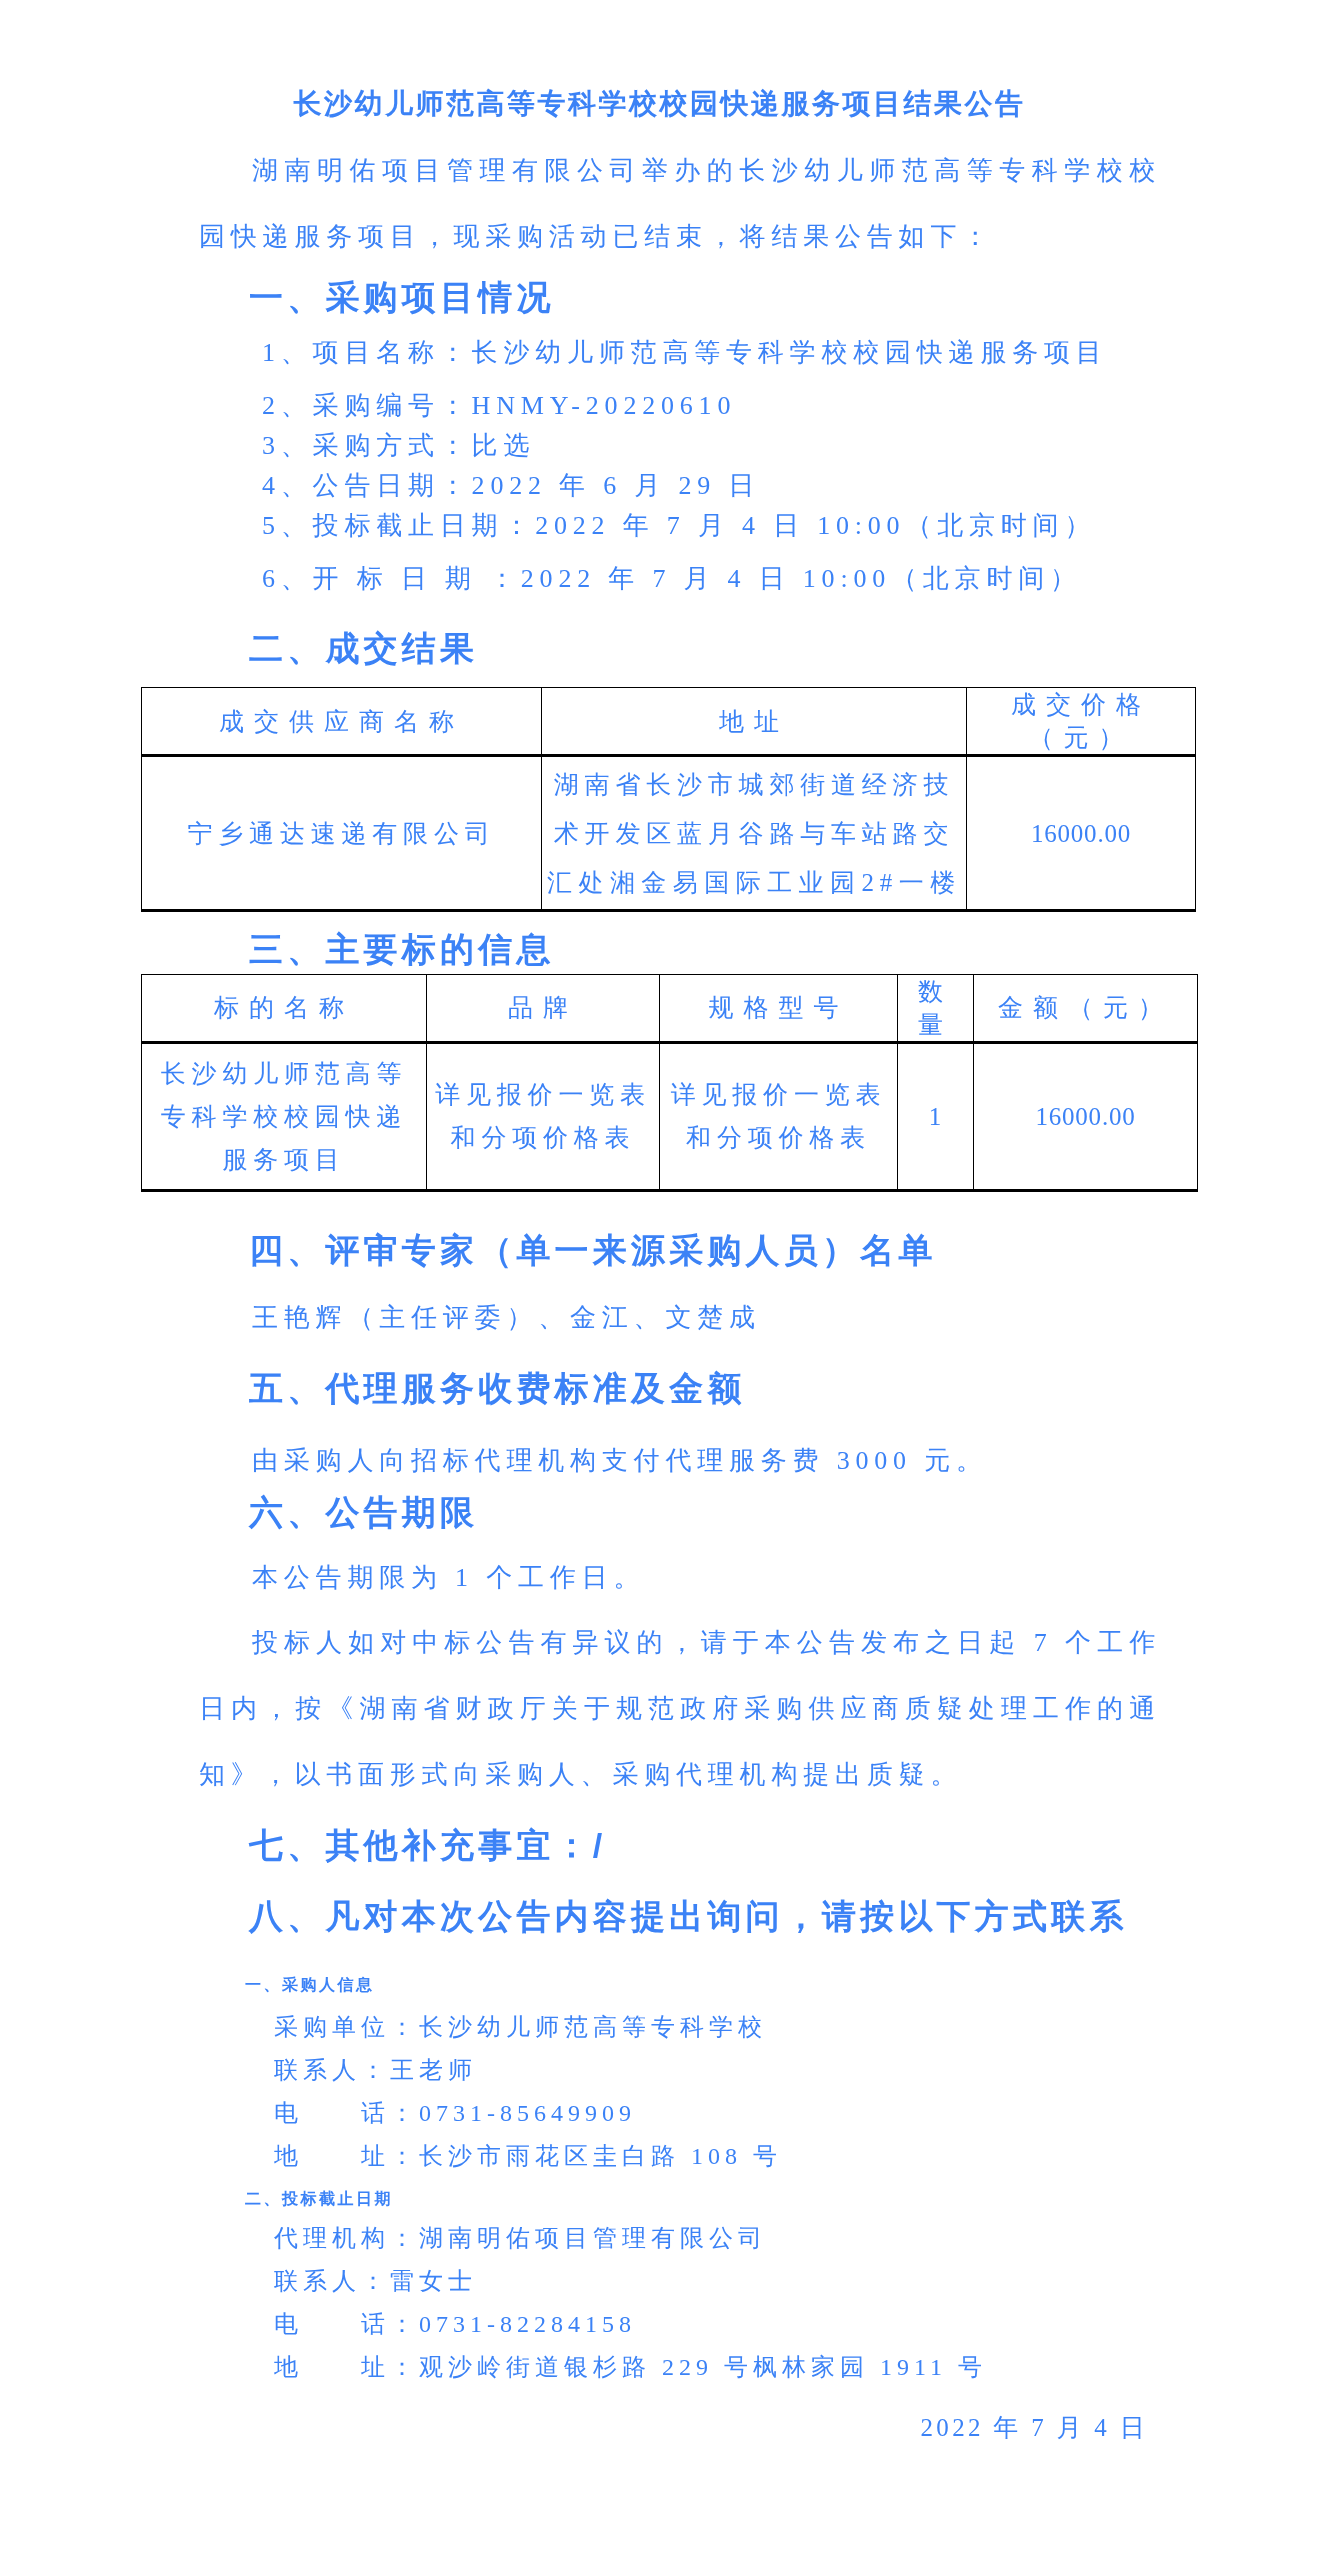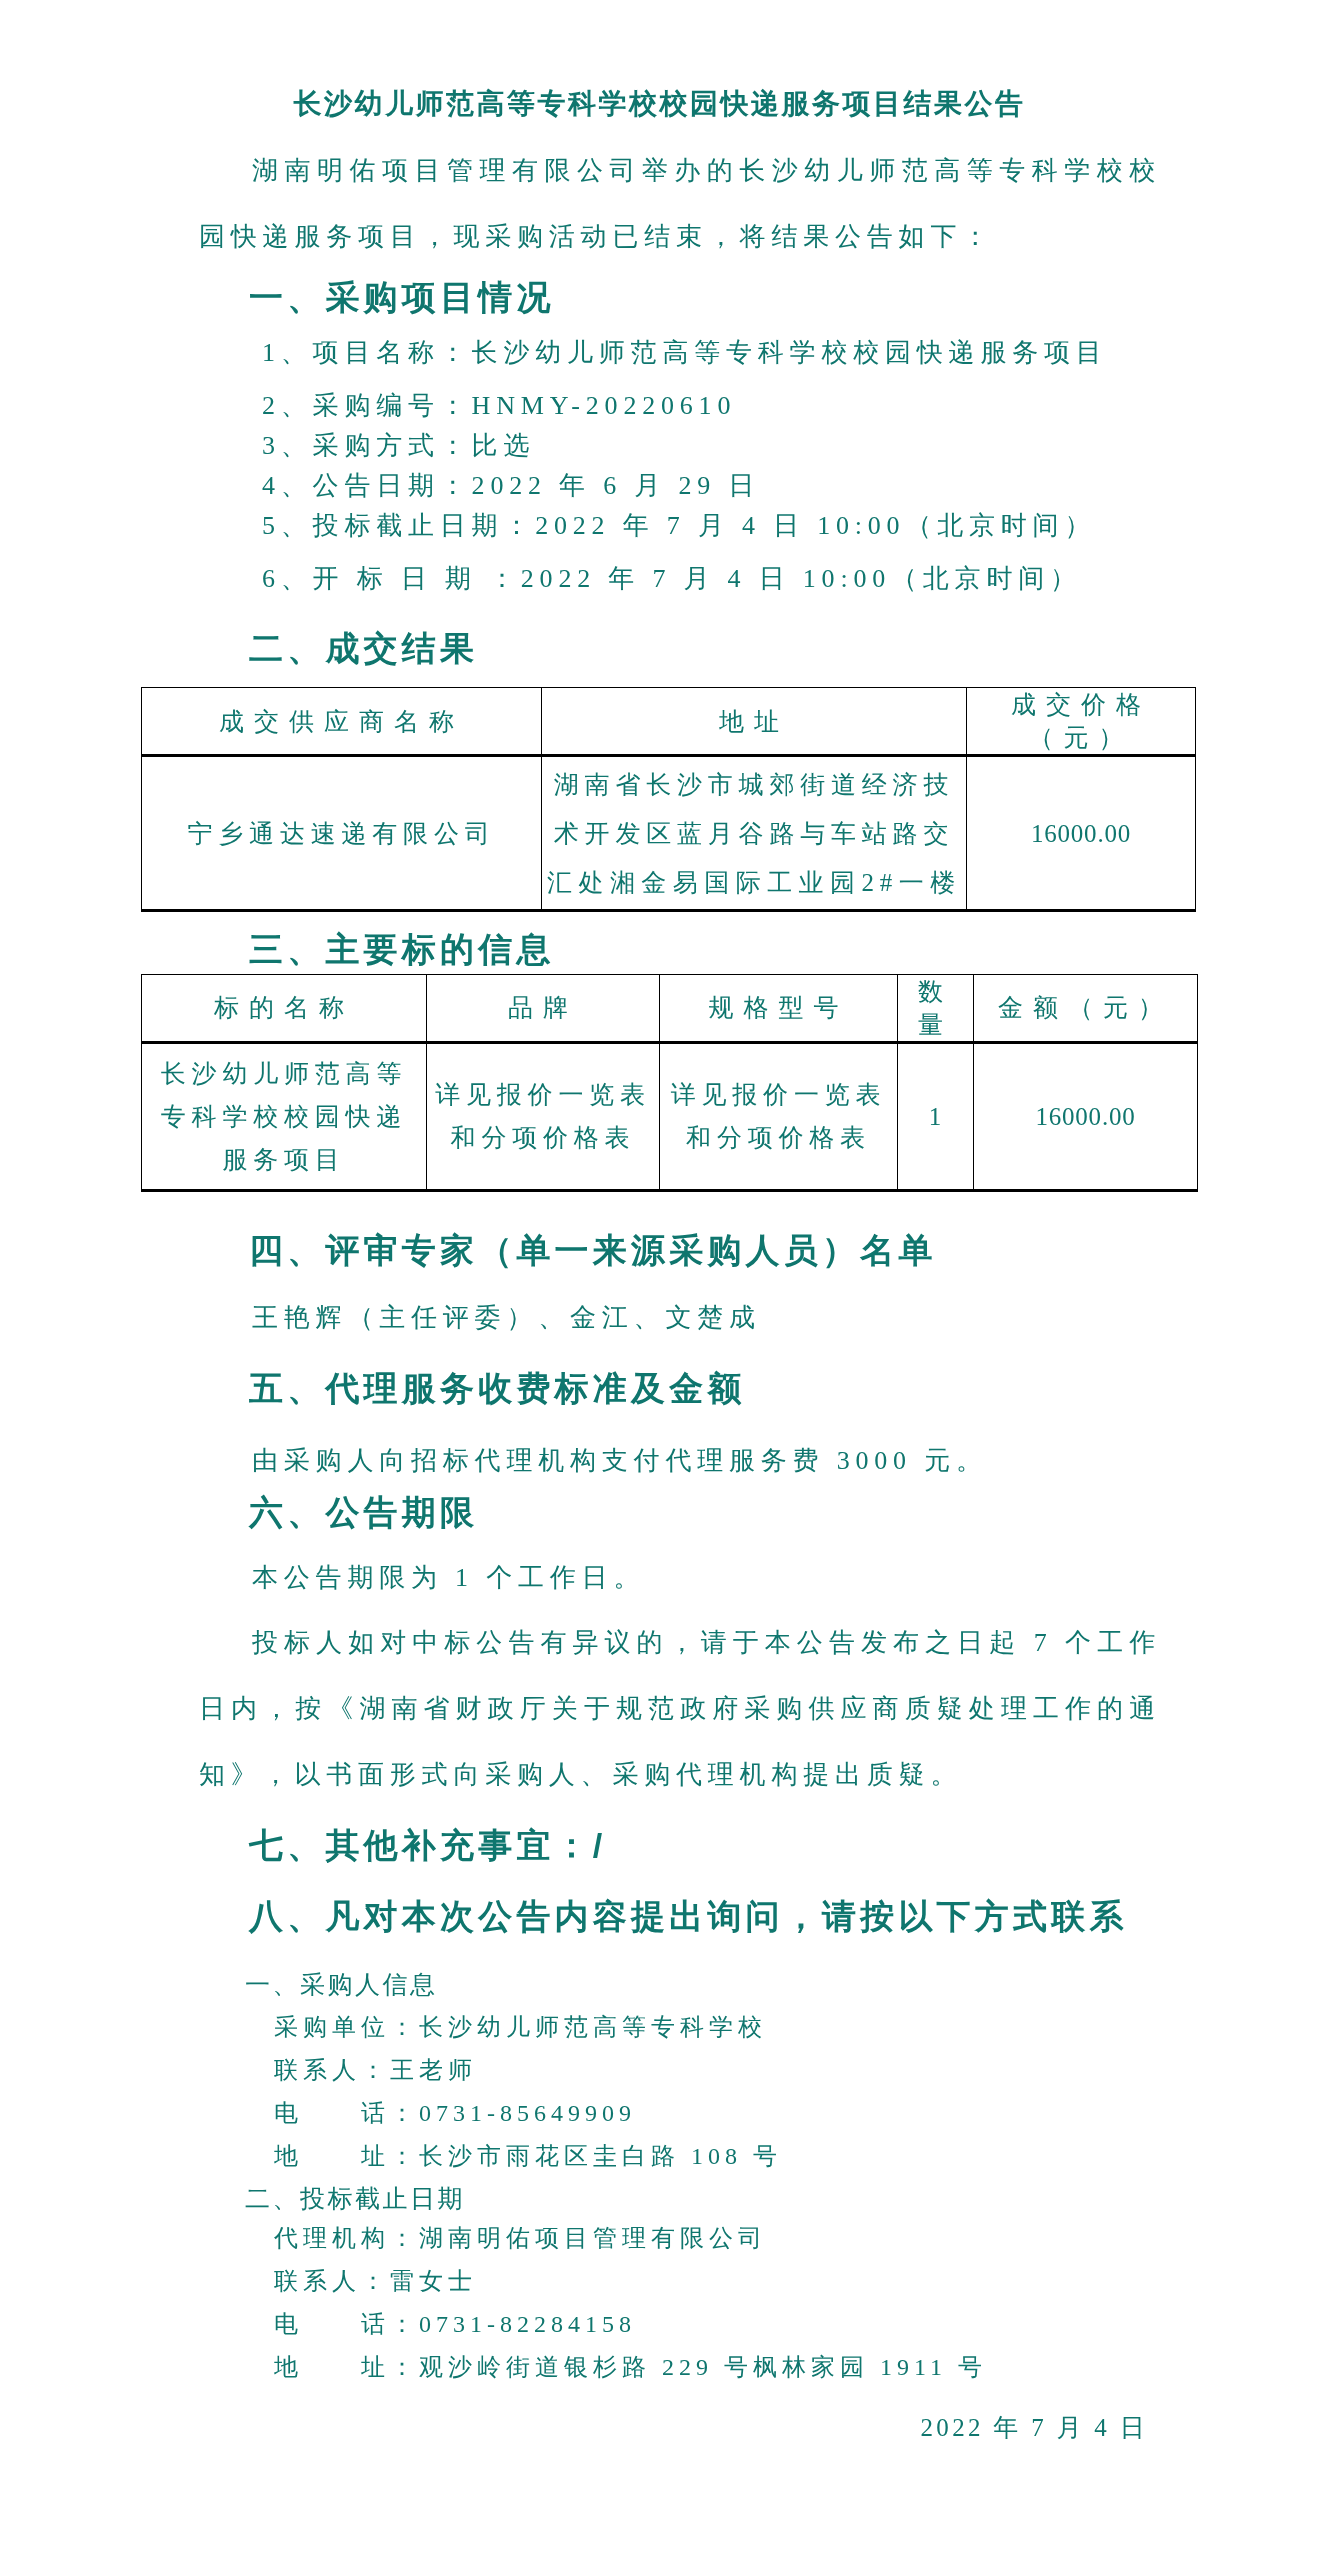--- a/index.html
+++ b/index.html
@@ -5,21 +5,21 @@
   html, body {
     margin: 0;
     padding: 0;
     background: #ffffff;
   }
   .page {
     position: relative;
     width: 1319px;
     height: 2576px;
     background: #ffffff;
-    color: #0f766e;
+    color: #3b82f6;
     font-family: "Liberation Serif", "DejaVu Serif", serif;
     overflow: hidden;
   }
   .title {
     margin-top: 83px;
     text-align: center;
     font-size: 28px;
     font-weight: 700;
     letter-spacing: 2.5px;
     line-height: 42px;
@@ -85,22 +85,22 @@
   .t2 tbody tr { height: 148px; }
   .t2 td { line-height: 43px; }
   .addr {
     text-align: justify;
     text-align-last: justify;
   }
   .num-cell { letter-spacing: 0.8px; }
   .sub-head {
     margin-left: 245px;
     font-family: "Liberation Sans", "DejaVu Sans", sans-serif;
-    font-size: 25px;
-    font-weight: 400;
+    font-size: 16px;
+    font-weight: 700;
     letter-spacing: 2.5px;
     line-height: 37px;
   }
   .contact {
     margin-left: 274px;
     font-size: 24px;
     line-height: 43px;
     letter-spacing: 5px;
   }
   .date {

